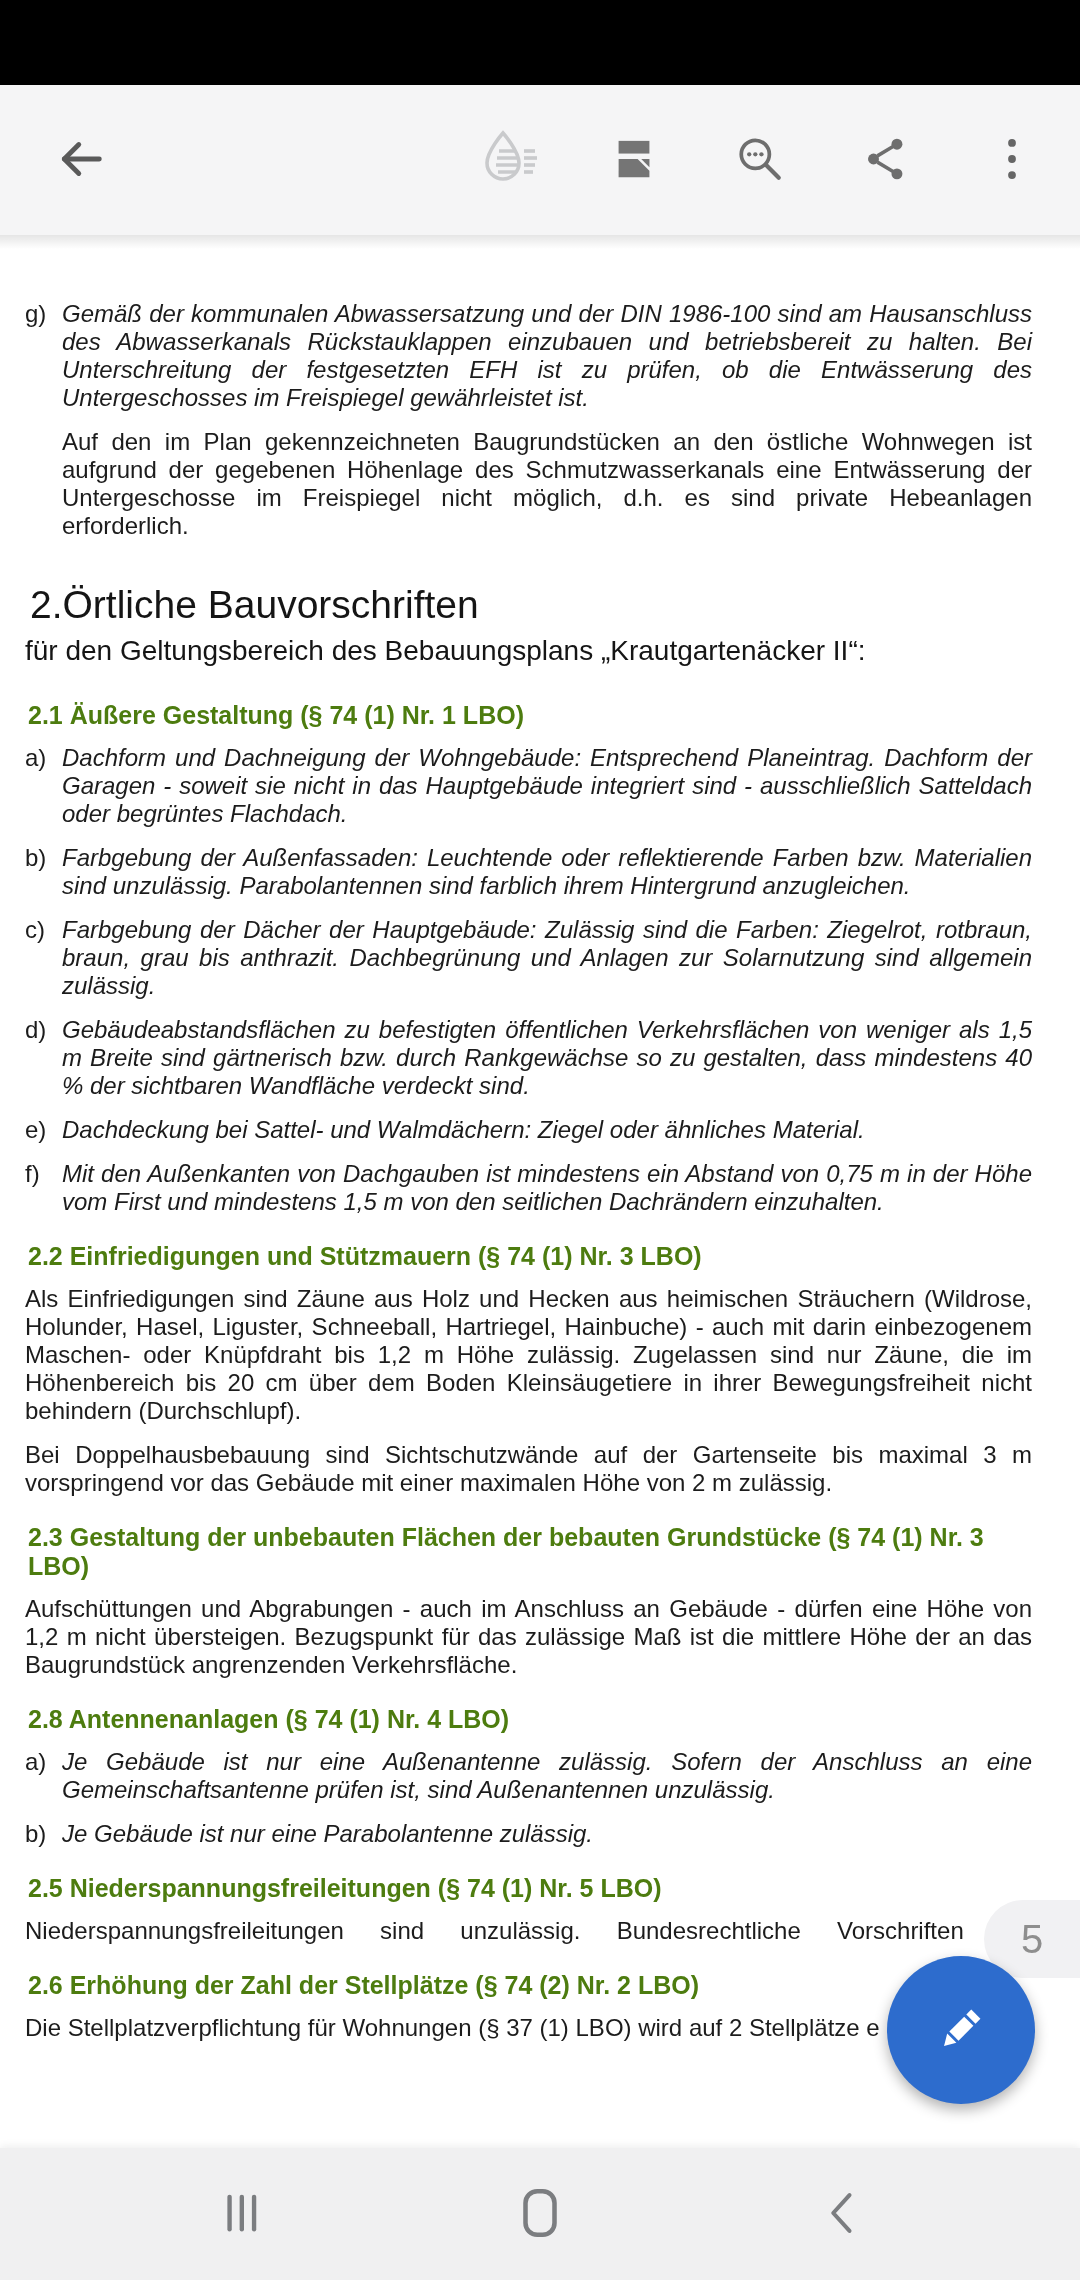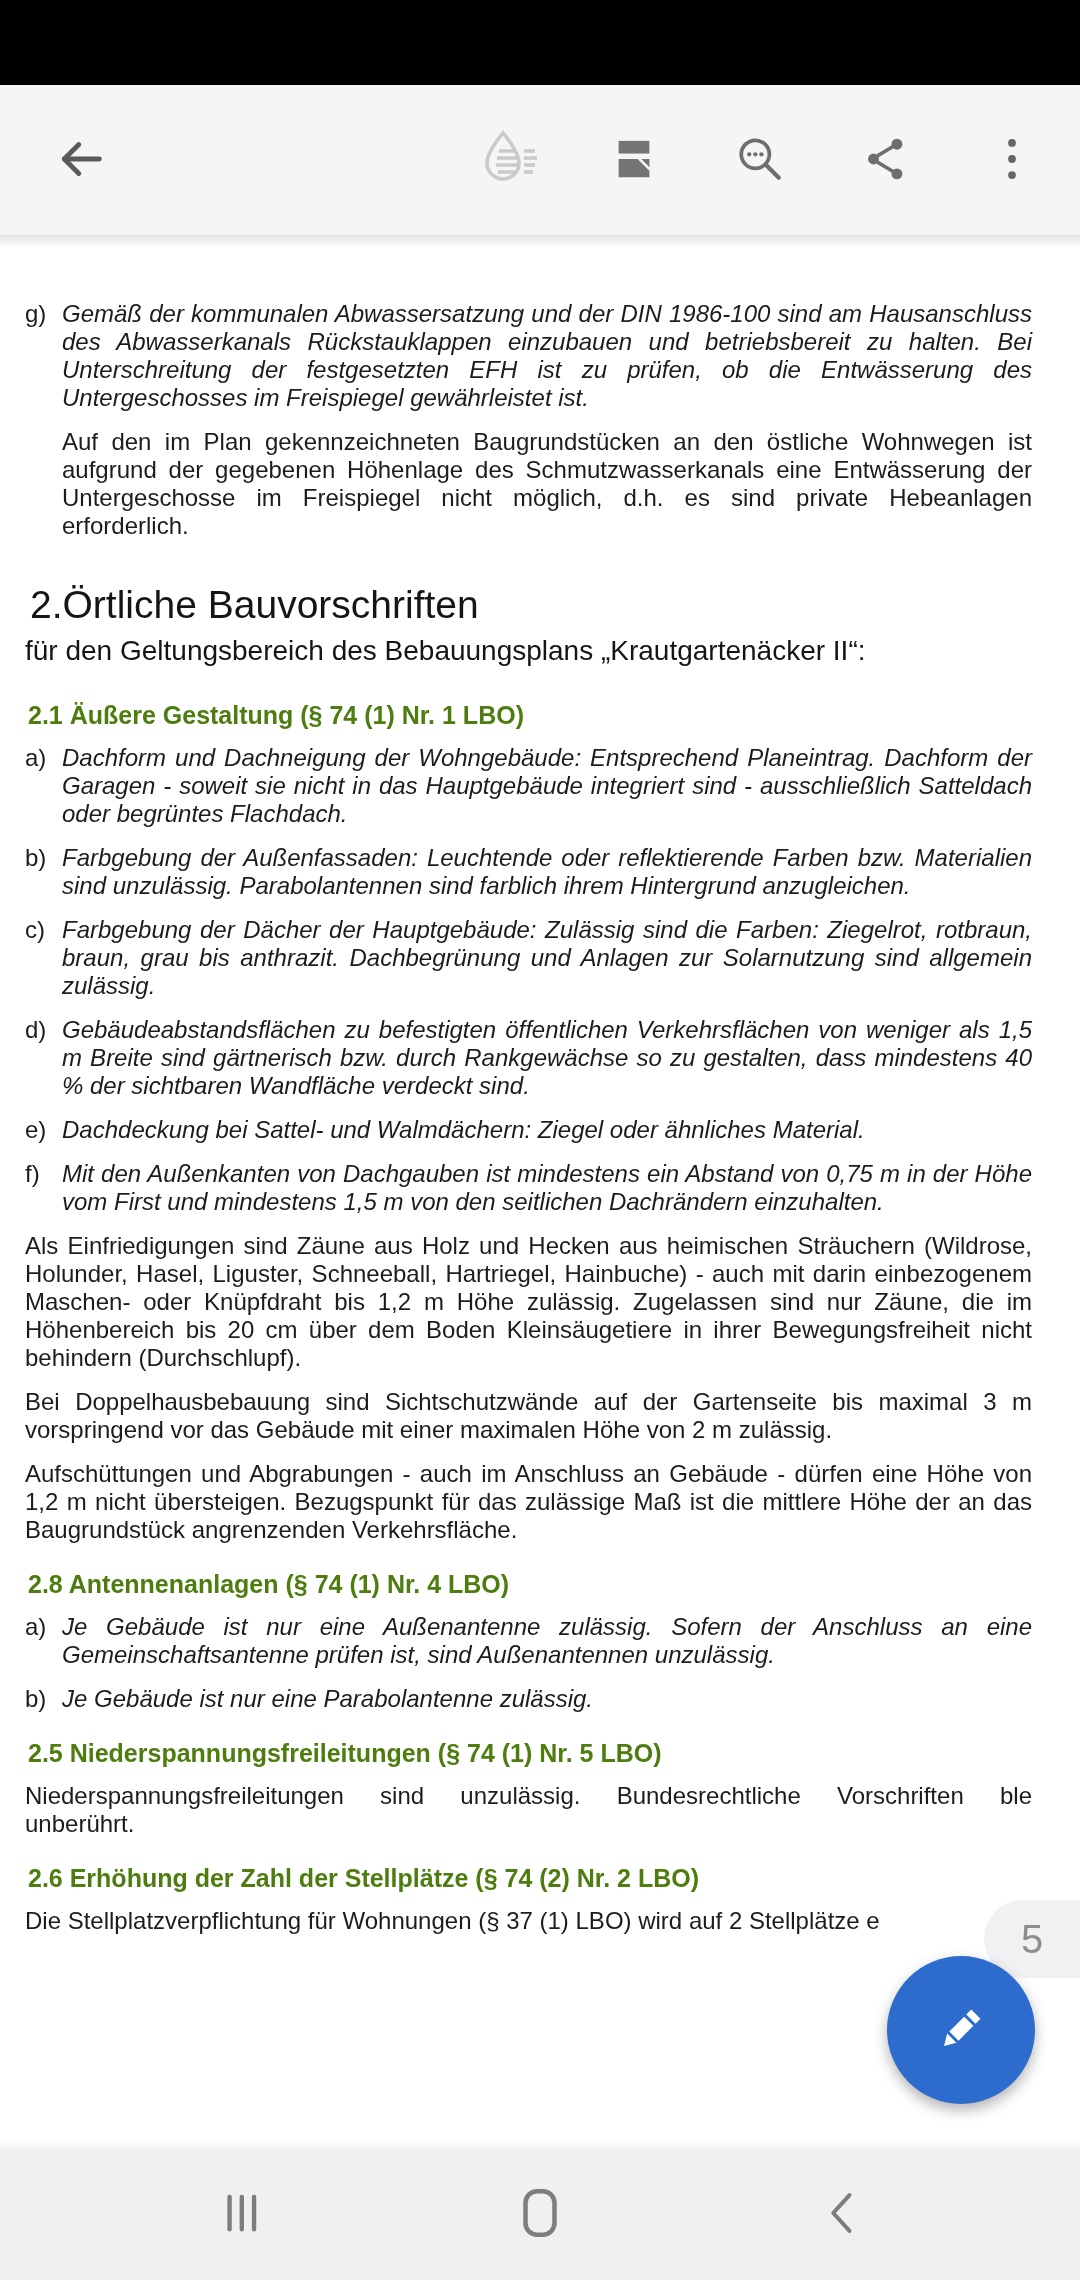--- a/index.html
+++ b/index.html
@@ -179,39 +179,40 @@
   </div>
   <div class="li">
     <span class="li-label">e)</span>
     <span class="li-text">Dachdeckung bei Sattel- und Walmdächern: Ziegel oder ähnliches Material.</span>
   </div>
   <div class="li">
     <span class="li-label">f)</span>
     <span class="li-text">Mit den Außenkanten von Dachgauben ist mindestens ein Abstand von 0,75 m in der Höhe vom First und mindestens 1,5 m von den seitlichen Dachrändern einzuhalten.</span>
   </div>
 
+  <div class="h2">2.2 Einfriedigungen und Stützmauern (§ 74 (1) Nr. 3 LBO)</div>
   <div class="para">Als Einfriedigungen sind Zäune aus Holz und Hecken aus heimischen Sträuchern (Wildrose, Holunder, Hasel, Liguster, Schneeball, Hartriegel, Hainbuche) - auch mit darin einbezogenem Maschen- oder Knüpfdraht bis 1,2 m Höhe zulässig. Zugelassen sind nur Zäune, die im Höhenbereich bis 20 cm über dem Boden Kleinsäugetiere in ihrer Bewegungsfreiheit nicht behindern (Durchschlupf).</div>
   <div class="para">Bei Doppelhausbebauung sind Sichtschutzwände auf der Gartenseite bis maximal 3 m vorspringend vor das Gebäude mit einer maximalen Höhe von 2 m zulässig.</div>
 
+  <div class="h2">2.3 Gestaltung der unbebauten Flächen der bebauten Grundstücke (§ 74 (1) Nr. 3 LBO)</div>
   <div class="para">Aufschüttungen und Abgrabungen - auch im Anschluss an Gebäude - dürfen eine Höhe von 1,2 m nicht übersteigen. Bezugspunkt für das zulässige Maß ist die mittlere Höhe der an das Baugrundstück angrenzenden Verkehrsfläche.</div>
 
   <div class="h2">2.8 Antennenanlagen (§ 74 (1) Nr. 4 LBO)</div>
   <div class="li">
     <span class="li-label">a)</span>
     <span class="li-text">Je Gebäude ist nur eine Außenantenne zulässig. Sofern der Anschluss an eine Gemeinschaftsantenne prüfen ist, sind Außenantennen unzulässig.</span>
   </div>
   <div class="li">
     <span class="li-label">b)</span>
     <span class="li-text">Je Gebäude ist nur eine Parabolantenne zulässig.</span>
   </div>
 
   <div class="h2">2.5 Niederspannungsfreileitungen (§ 74 (1) Nr. 5 LBO)</div>
   <div class="para">
     <span class="jline">Niederspannungsfreileitungen sind unzulässig. Bundesrechtliche Vorschriften ble</span>
-    <span class="pline">unberührt.</span>
   </div>
 
   <div class="h2">2.6 Erhöhung der Zahl der Stellplätze (§ 74 (2) Nr. 2 LBO)</div>
   <div class="para">Die Stellplatzverpflichtung für Wohnungen (§ 37 (1) LBO) wird auf 2 Stellplätze e</div>
 </div>
 
 <div class="page-badge">
   <span>5</span>
 </div>
 

